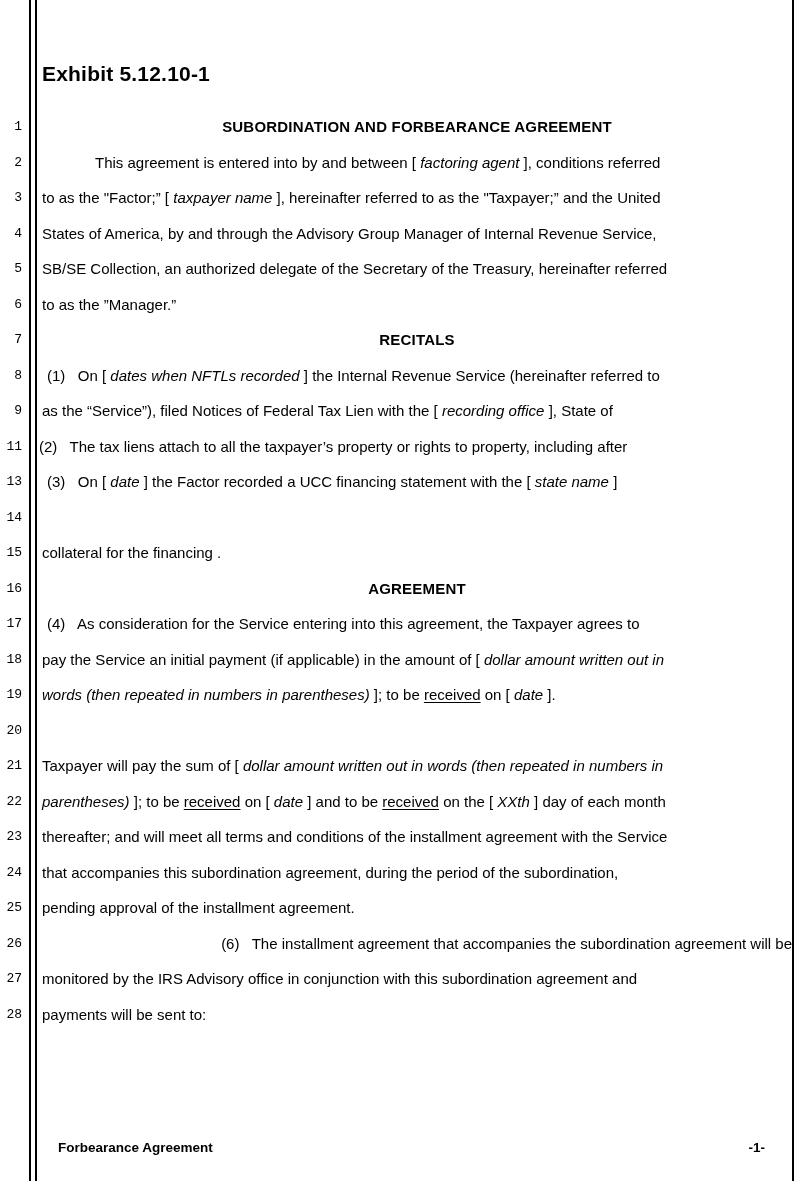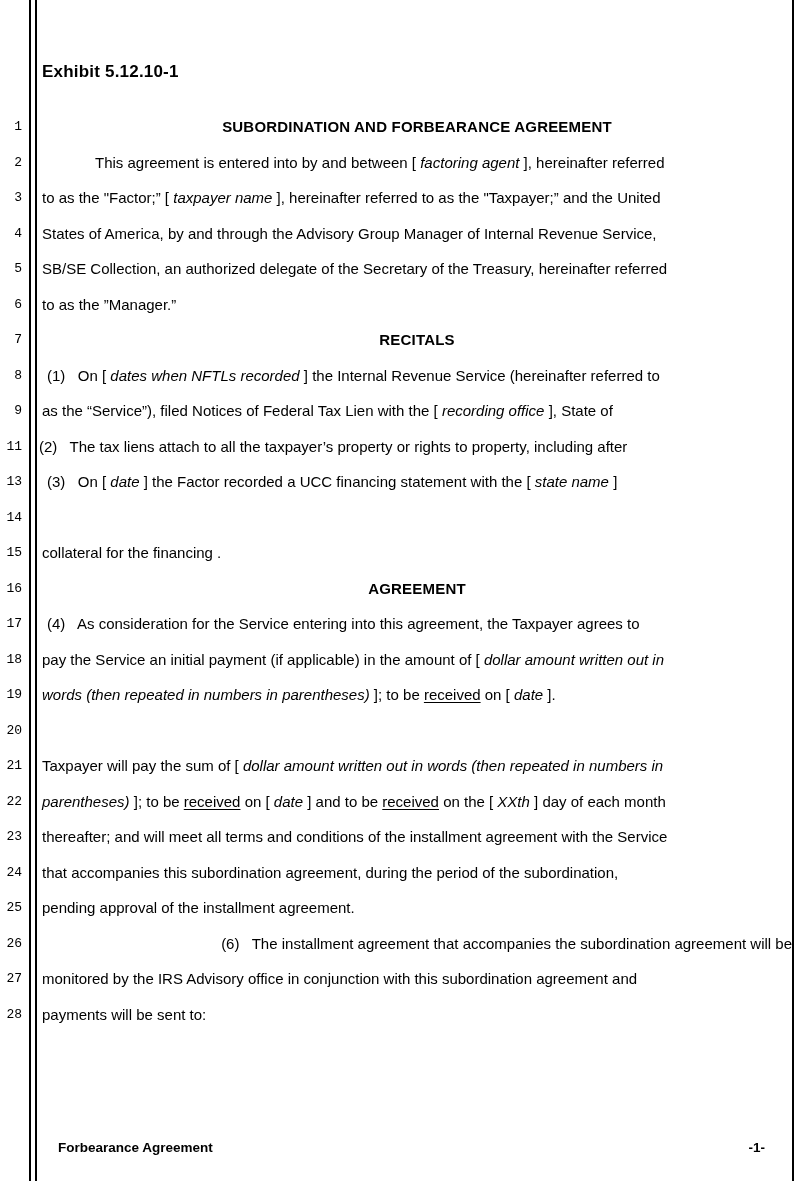--- a/index.html
+++ b/index.html
@@ -6,21 +6,21 @@
   .page {
     position:relative; width:800px; height:1181px; background:#ffffff;
     color:#000; font-family:"Liberation Sans", sans-serif; overflow:hidden;
   }
   .vrule { position:absolute; top:0; bottom:0; width:2px; background:#000; }
   .vrule.l1 { left:29px; }
   .vrule.l2 { left:35px; }
   .vrule.r  { left:792px; }
   .exhibit {
     position:absolute; left:42px; top:62px;
-    font-weight:bold; font-size:17px; letter-spacing:0.2px;
+    font-weight:bold; font-size:21px; letter-spacing:0.2px;
   }
   .lines { position:absolute; left:0; top:110px; width:792px; }
   .row { display:flex; height:35.5px; box-sizing:border-box; padding-top:8px; }
   .num {
     flex:none; width:22px; text-align:right;
     font-family:"Liberation Mono", "DejaVu Sans Mono", monospace;
     font-size:13px; line-height:18px;
   }
   .txt {
     flex:1; margin-left:20px; padding-right:0; box-sizing:border-box;
@@ -48,21 +48,21 @@
 
   <div class="exhibit">Exhibit 5.12.10-1</div>
 
   <div class="lines">
       <div class="row">
         <div class="num">1</div>
         <div class="txt center bold"><span>SUBORDINATION AND FORBEARANCE AGREEMENT</span></div>
       </div>
       <div class="row">
         <div class="num">2</div>
-        <div class="txt" style="padding-left: 53px;"><span>This agreement is entered into by and between [ </span><span class="i">factoring agent</span><span> ], hereinafter referred</span></div>
+        <div class="txt" style="padding-left: 53px;"><span>This agreement is entered into by and between [ </span><span class="i">factoring agent</span><span> ], conditions referred</span></div>
       </div>
       <div class="row">
         <div class="num">3</div>
         <div class="txt"><span>to as the "Factor;” [ </span><span class="i">taxpayer name</span><span> ], hereinafter referred to as the "Taxpayer;” and the United</span></div>
       </div>
       <div class="row">
         <div class="num">4</div>
         <div class="txt"><span>States of America, by and through the Advisory Group Manager of Internal Revenue Service,</span></div>
       </div>
       <div class="row">

